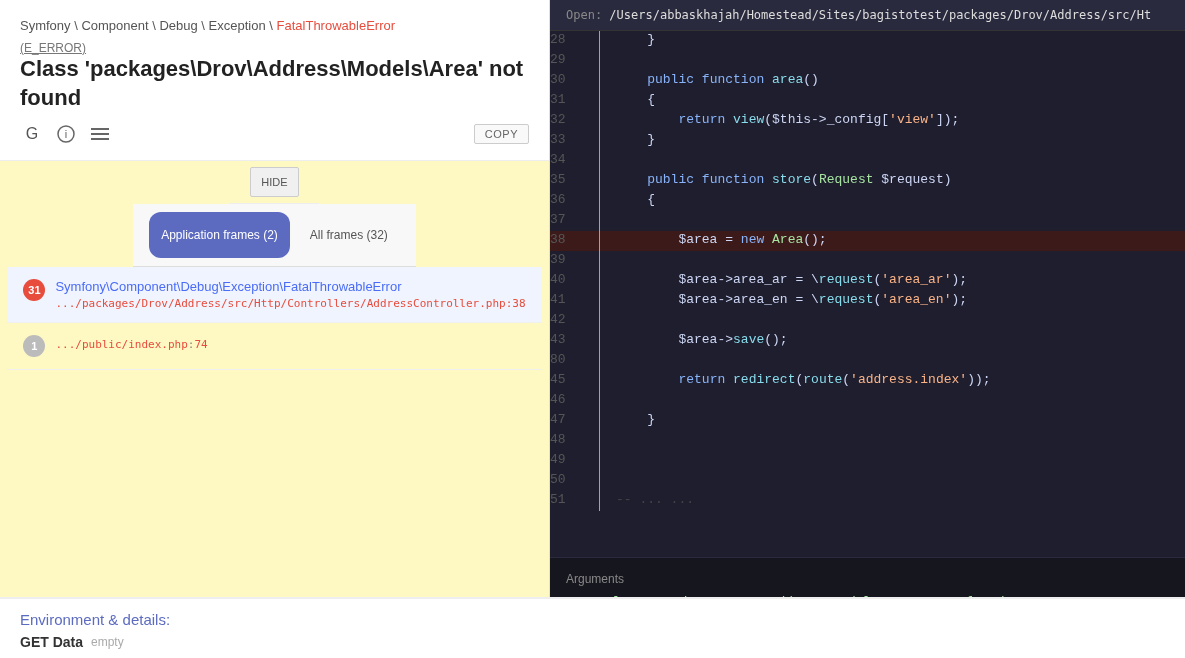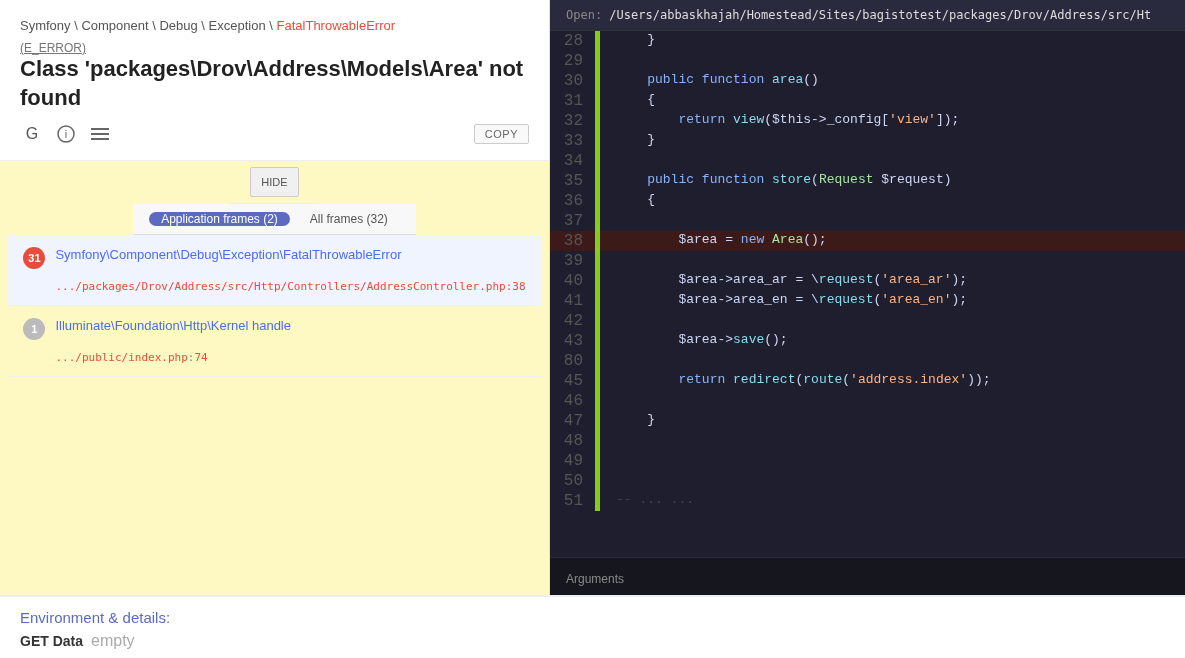--- a/index.html
+++ b/index.html
@@ -17,45 +17,45 @@
     .error-message { font-size: 22px; font-weight: 600; color: #222; margin-top: 0; line-height: 1.3; }
 
     .error-icons { display: flex; align-items: center; gap: 10px; margin-top: 10px; }
     .error-icon { width: 24px; height: 24px; display: flex; align-items: center; justify-content: center; cursor: pointer; color: #555; font-size: 16px; }
     .copy-btn { margin-left: auto; border: 1px solid #ccc; background: #f9f9f9; padding: 3px 10px; font-size: 11px; color: #666; cursor: pointer; border-radius: 2px; letter-spacing: 0.5px; }
 
     .hide-btn-row { padding: 6px 20px; border-bottom: 1px solid #eee; }
     .hide-btn { border: 1px solid #ccc; background: #f0f0f0; padding: 8px 10px; font-size: 11px; color: #555; cursor: pointer; border-radius: 2px; }
 
     .frames-tabs { display: flex; align-items: center; padding: 8px 16px; border-bottom: 1px solid #ddd; gap: 8px; background: #f8f8f8; }
-    .tab-btn { padding: 0 12px; border-radius: 12px; font-size: 12px; cursor: pointer; border: none; }
+    .tab-btn { padding: 16px 12px; border-radius: 12px; font-size: 12px; cursor: pointer; border: none; }
     .tab-btn.active { background: #5c6bc0; color: #fff; }
     .tab-btn.inactive { background: transparent; color: #555; }
 
     .frames-list { flex: 1; overflow-y: auto; }
     .frame-item { padding: 12px 16px; border-bottom: 1px solid #f0f0f0; cursor: pointer; display: flex; align-items: flex-start; gap: 10px; }
     .frame-item.selected { background: #f0f4ff; }
     .frame-num { min-width: 22px; height: 22px; background: #e74c3c; color: #fff; border-radius: 50%; font-size: 11px; display: flex; align-items: center; justify-content: center; font-weight: 600; }
     .frame-num.gray { background: #bbb; }
     .frame-content { flex: 1; }
     .frame-class { font-size: 13px; color: #4a6cf7; text-decoration: none; }
-    .frame-file { font-size: 11px; color: #888; margin-top: 18px; font-family: monospace; }
+    .frame-file { font-size: 11px; color: #888; margin-top: 3px; font-family: monospace; }
     .frame-file span { color: #e74c3c; }
 
     
     .right-panel { flex: 1; background: #1e1e2e; display: flex; flex-direction: column; overflow: hidden; }
 
     .code-file-path { padding: 8px 16px; background: #2a2a3e; font-size: 12px; color: #aaa; font-family: monospace; border-bottom: 1px solid #333; white-space: nowrap; overflow: hidden; text-overflow: ellipsis; }
     .code-file-path .path-label { color: #888; }
     .code-file-path .path-value { color: #ddd; }
 
     .code-area { flex: 1; overflow-y: auto; font-family: 'Courier New', Courier, monospace; font-size: 13px; }
     .code-line { display: flex; align-items: stretch; min-height: 20px; }
     .code-line.highlighted { background: #3d1a1a; }
-    .line-num { min-width: 50px; text-align: right; padding: 1px 12px 1px 0; color: #555; font-size: 16px; user-select: none; border-right: 5px solid #84cc16; }
+    .line-num { min-width: 50px; text-align: left; padding: 1px 12px 1px 0; color: #555; font-size: 13px; user-select: none; border-right: 1px solid #84cc16; }
     .line-code { padding: 1px 16px; flex: 1; white-space: pre; color: #cdd6f4; }
 
     
     .kw { color: #89b4fa; }
     .fn { color: #89dceb; }
     .cls { color: #a6e3a1; }
     .str-orange { color: #fab387; }
     .var { color: #cdd6f4; }
 
     .arguments-section { padding: 14px 16px; background: #16161e; border-top: 1px solid #2a2a3e; }
@@ -119,21 +119,20 @@
           <div class="frame-class">Symfony\Component\Debug\Exception\FatalThrowableError</div>
           <div class="frame-file">
             <span>.../packages/Drov/Address/src/Http/Controllers/</span><span>AddressController.php</span><span>:<span style="color:#e74c3c">38</span></span>
           </div>
         </div>
       </div>
 
       <div class="frame-item">
         <div class="frame-num gray">1</div>
         <div class="frame-content">
-          <div class="frame-class">Illuminate\Foundation\Http\Kernel handle</div>
           <div class="frame-file">
             <span>.../public/index.php</span>:<span style="color:#e74c3c">74</span>
           </div>
         </div>
       </div>
     </div>
   </div>
 
   <div class="right-panel">
     <div class="code-file-path">
@@ -251,15 +250,15 @@
     </div>
 
     <div class="no-comments">No comments for this stack frame.</div>
   </div>
 </div>
 
 <div style="position:fixed; bottom:0; left:0; right:0; background:#fff; border-top:2px solid #eee; padding:12px 20px 8px;">
   <div class="env-title" style="font-size:15px; color:#5c6bc0; margin-bottom:6px;">Environment &amp; details:</div>
   <div class="get-data-row">
     <span class="get-data-label" style="font-size:14px; font-weight:600; color:#333;">GET Data</span>
-    <span class="get-data-empty" style="font-size:16px; color:#aaa;">empty</span>
+    <span class="get-data-empty" style="font-size:12px; color:#aaa;">empty</span>
   </div>
 </div>
 
 </body></html>

